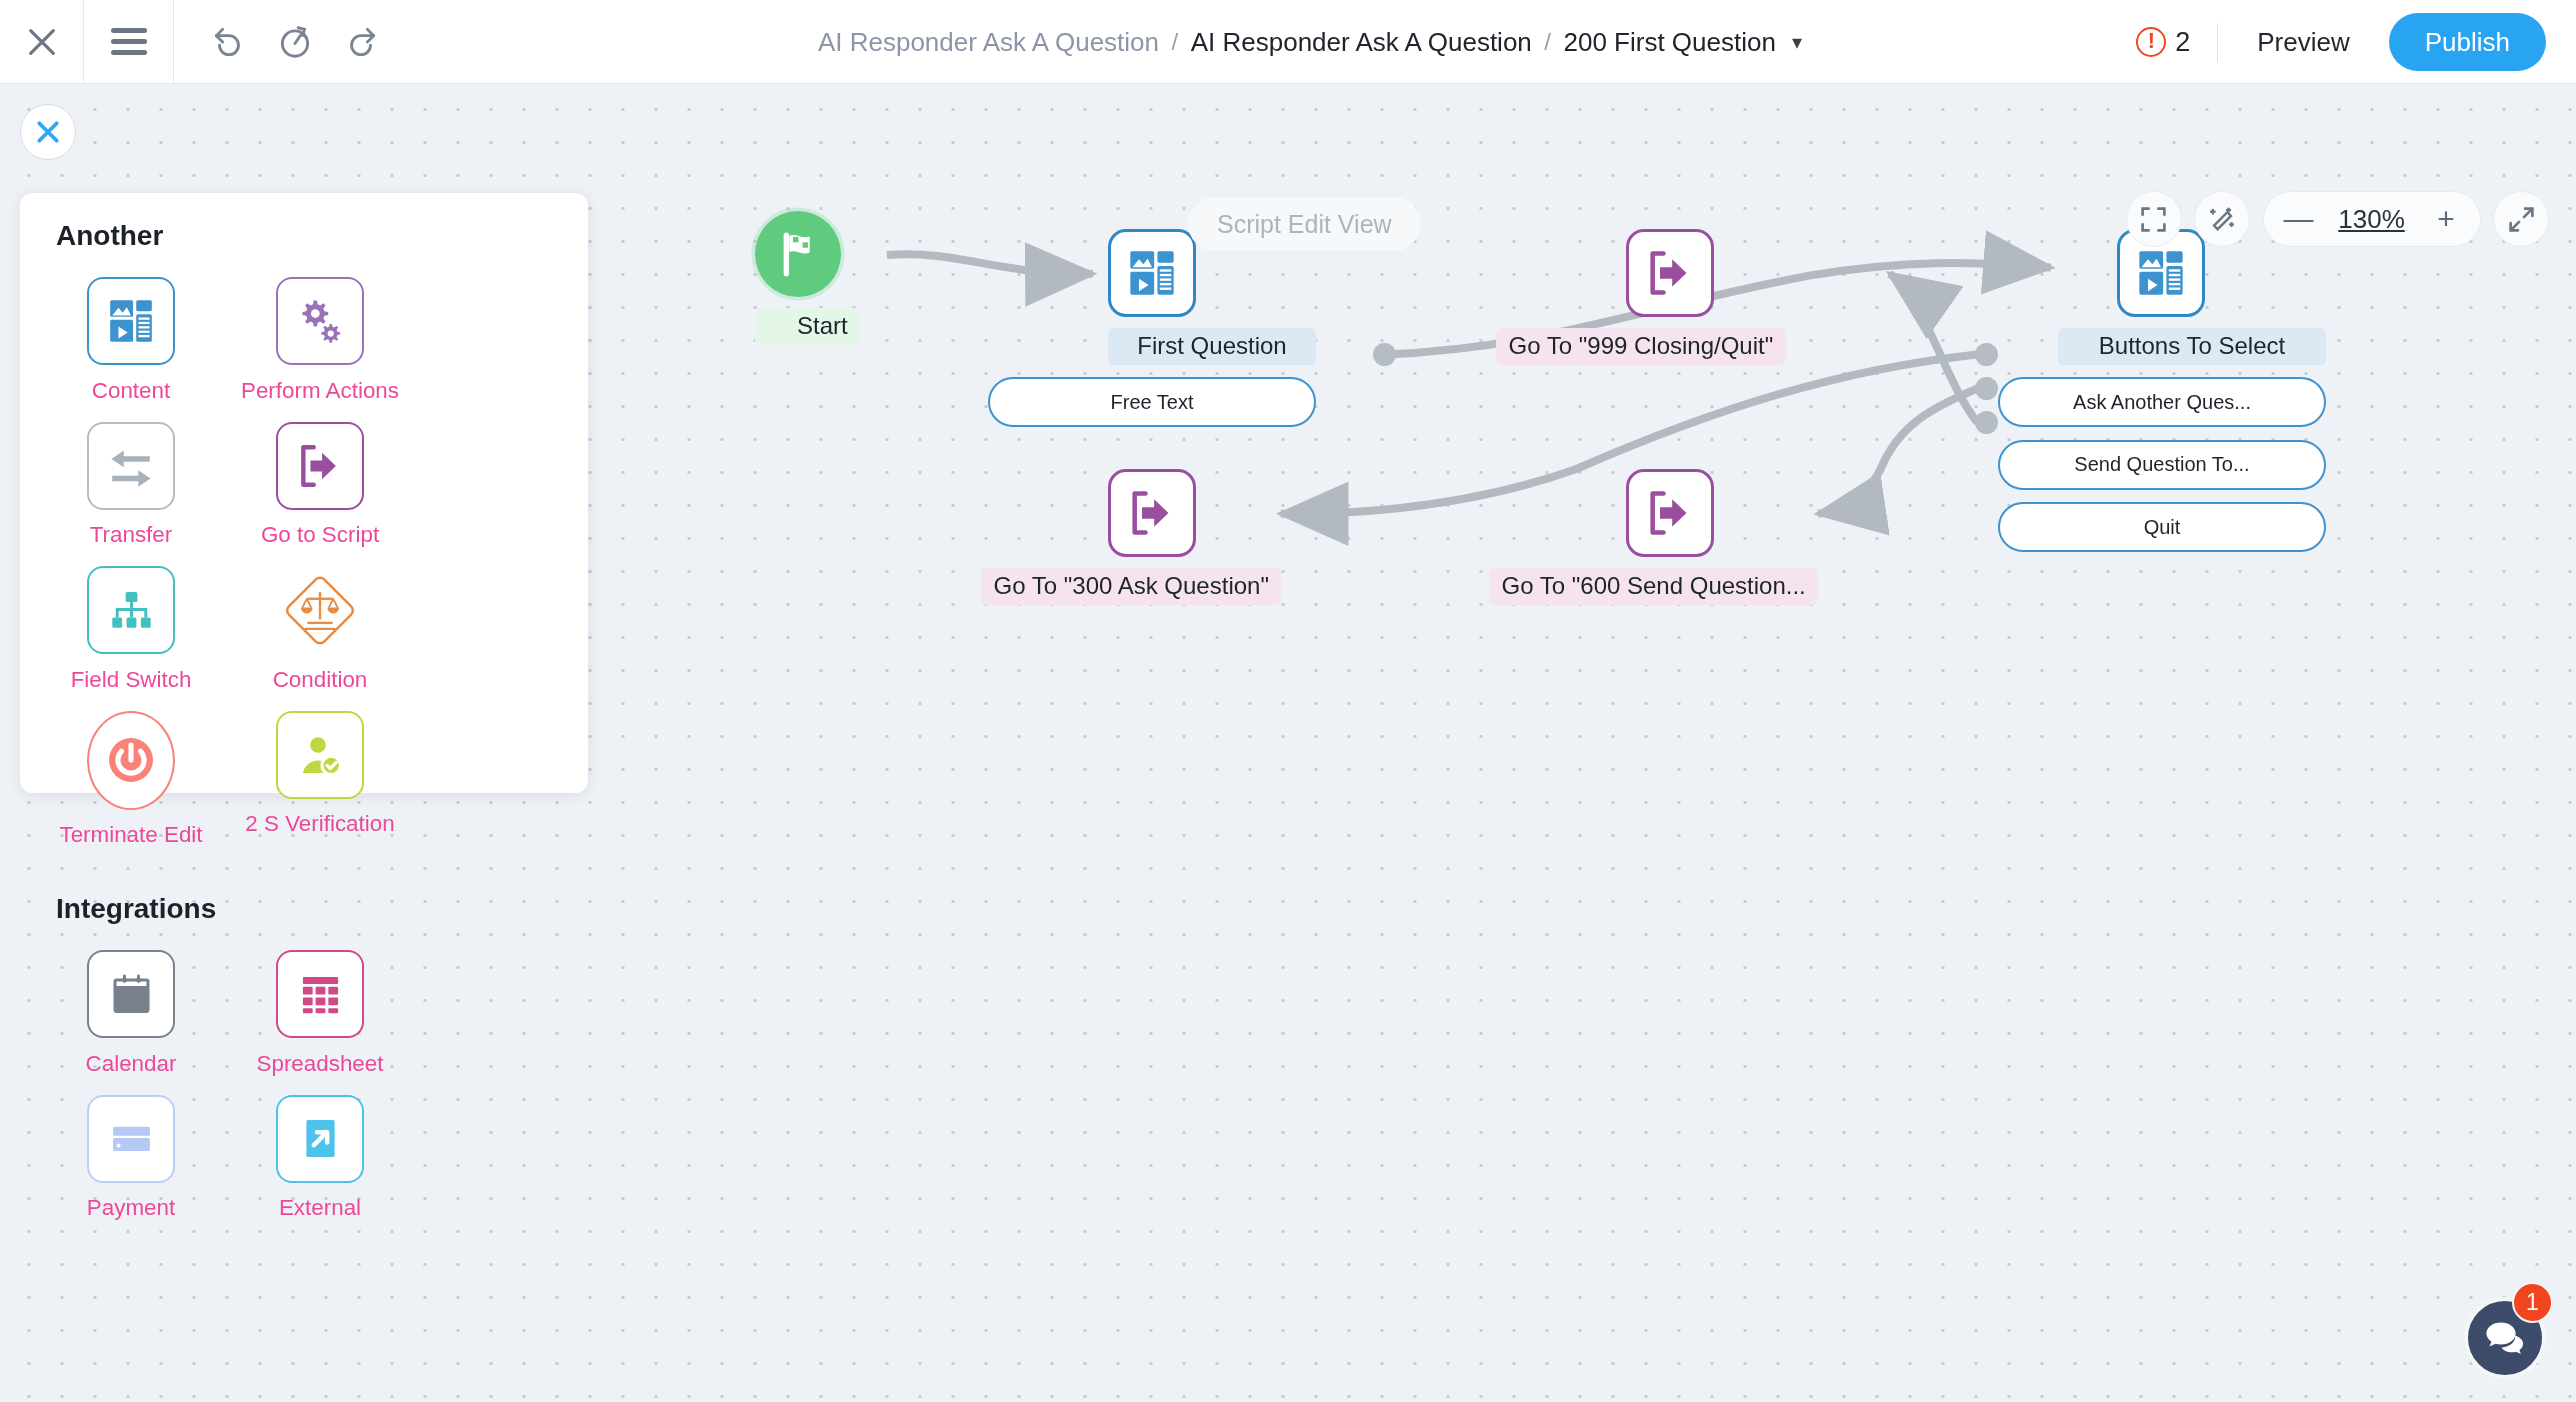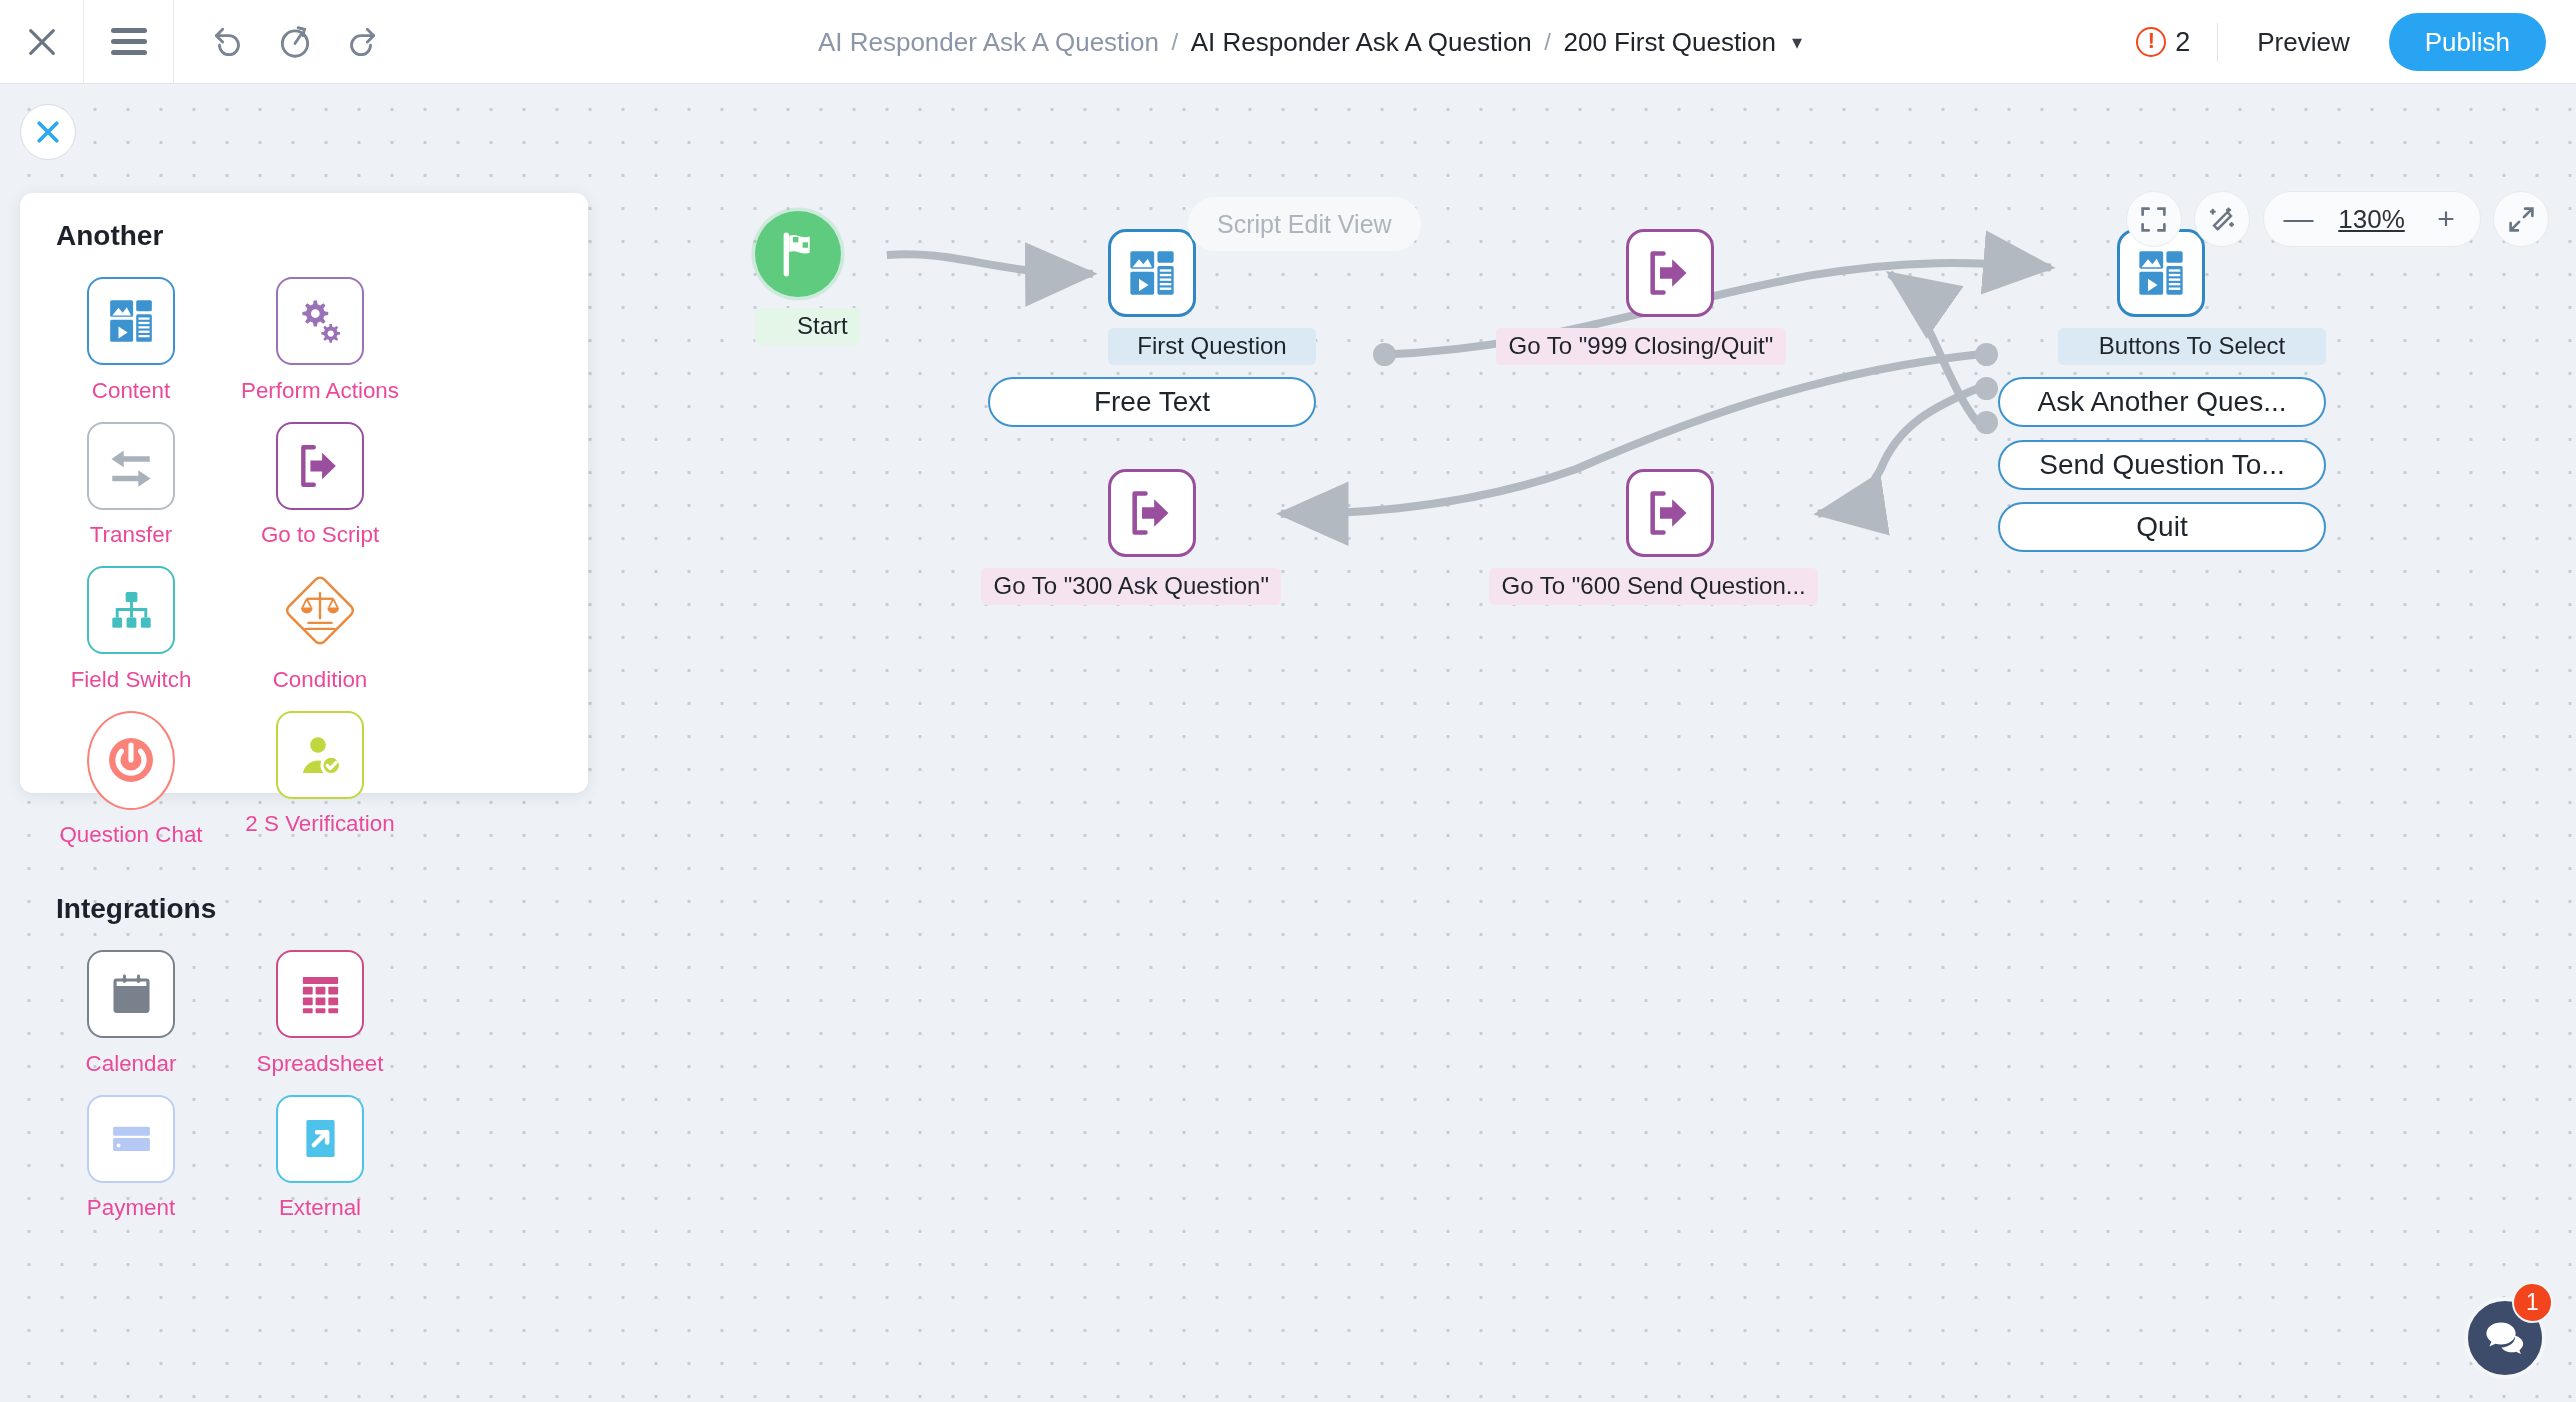--- a/index.html
+++ b/index.html
@@ -149,21 +149,21 @@
     width: 86px; height: 86px; border-radius: 50%;
     background: #5fcb7e; display: flex; align-items: center; justify-content: center;
     box-shadow: 0 0 0 3.6px rgba(95,203,126,0.22);
     cursor: pointer;
   }
 
   .opt-btn {
     width: 328px; height: 50px; border-radius: 27px;
     background: #fff; border: 2.2px solid #3d93cf;
     display: flex; align-items: center; justify-content: center;
-    font-size: 28px; color: #1e242c; margin-top: 12.5px; cursor: pointer;
+    font-size: 20px; color: #1e242c; margin-top: 12.5px; cursor: pointer;
     white-space: nowrap;
   }
 
   .port {
     position: absolute; width: 23px; height: 23px; border-radius: 50%;
     background: #b6bcc4; z-index: 9;
   }
 
   
   .chatfab {
@@ -381,21 +381,21 @@
 
 
       <div class="witem">
         <div class="wtile circle" style="border-color:#fa8278; border-radius:50%; width:88px;height:99px;">
           <svg width="56" height="56" viewBox="0 0 24 24">
             <circle cx="12" cy="12" r="9.4" fill="#fa8278"></circle>
             <path d="M12 5.6 V12" stroke="#fff" stroke-width="2.2" stroke-linecap="round"></path>
             <path d="M7.9 8.2 a5.6 5.6 0 1 0 8.2 0" fill="none" stroke="#fff" stroke-width="2.2" stroke-linecap="round"></path>
           </svg>
         </div>
-        <div class="wlabel">Question Chat</div>
+        <div class="wlabel">Terminate Edit</div>
       </div>
 
       <div class="witem">
         <div class="wtile" style="border-color:#c2d640">
           <svg width="48" height="48" viewBox="0 0 24 24" fill="#c2d640">
             <circle cx="11" cy="7" r="3.9"></circle>
             <path d="M3.4 21 a7.8 7.8 0 0 1 15.3 0 z"></path>
             <circle cx="17.6" cy="17.2" r="4.6" fill="#c2d640" stroke="#fff" stroke-width="1.5"></circle>
             <path d="M15.6 17.2 l1.5 1.6 3-3.1" fill="none" stroke="#fff" stroke-width="1.6" stroke-linecap="round" stroke-linejoin="round"></path>
           </svg>

